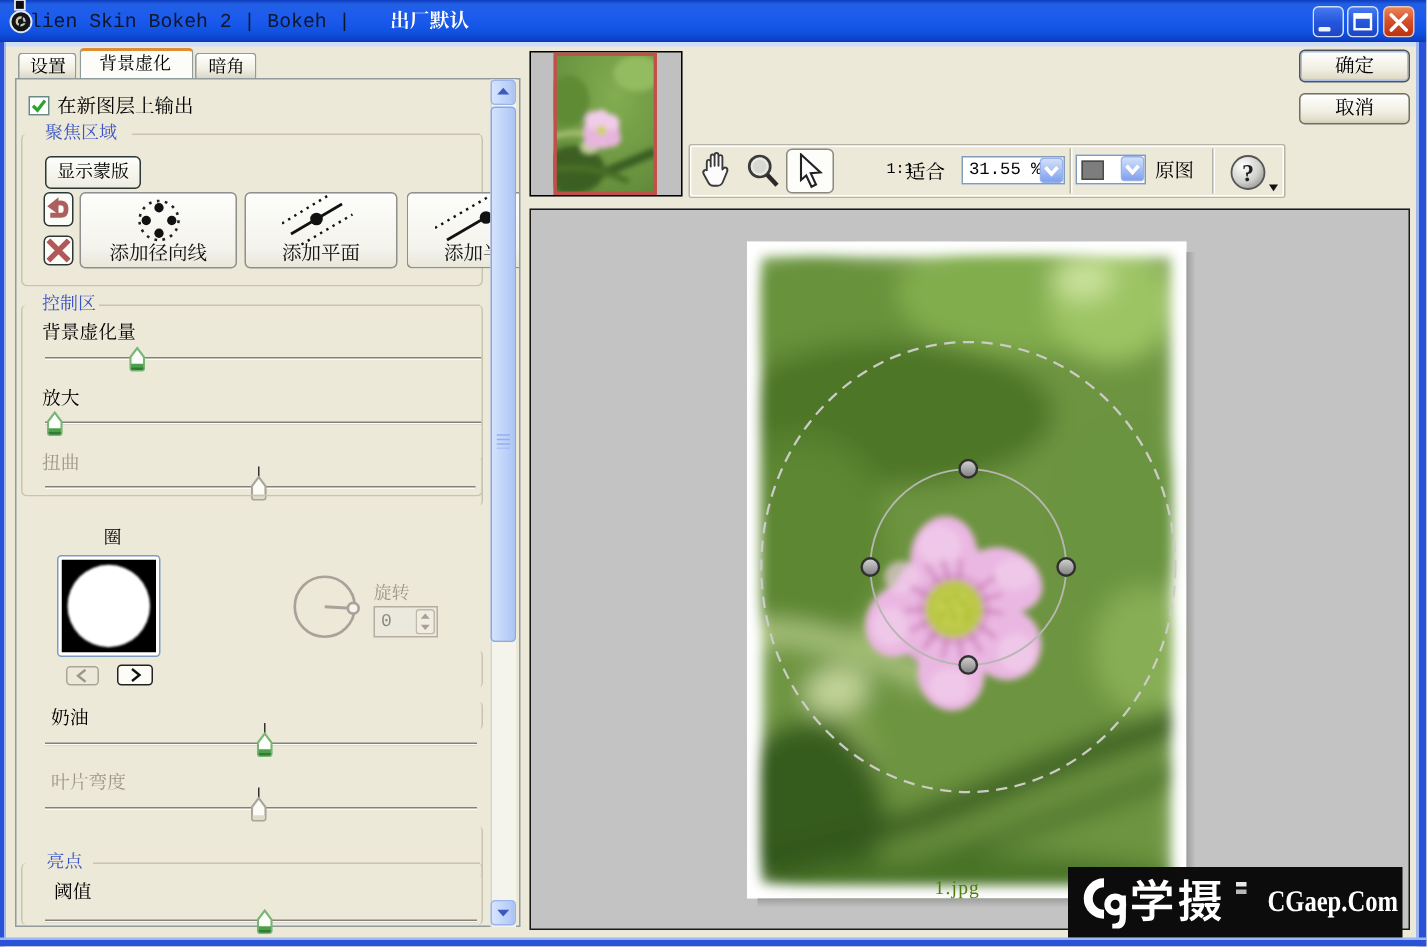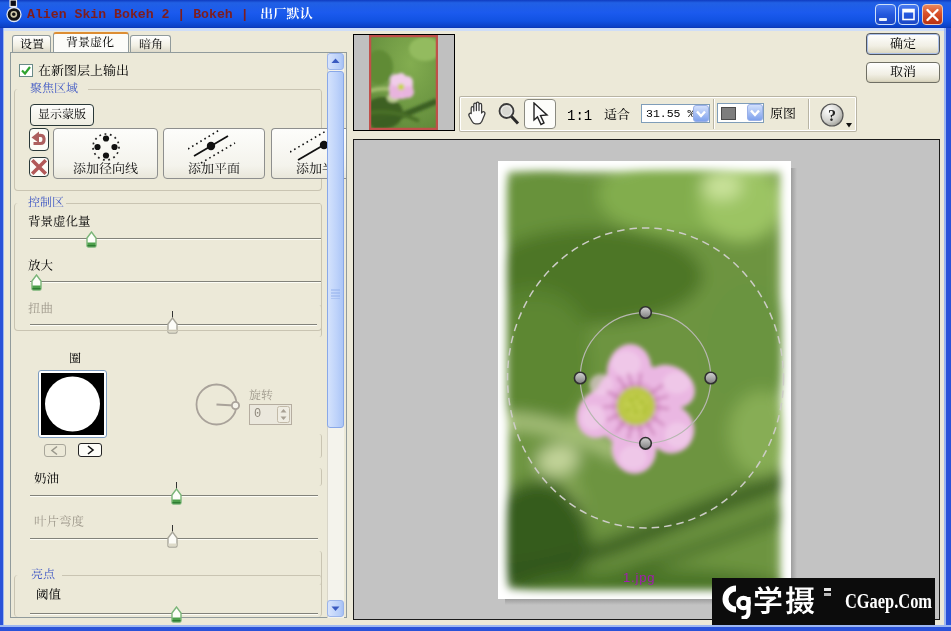--- a/index.html
+++ b/index.html
@@ -4,21 +4,21 @@
 html,body{width:951px;height:631px;overflow:hidden}
 body{font-family:"Liberation Sans",sans-serif;background:#ece9d8;position:relative}
 .abs{position:absolute}
 </style></head><body>
 <div class="abs" style="left:0;top:0;width:951px;height:28px;background:linear-gradient(180deg,#0f3bc0 0%,#2160e4 10%,#1b5aee 45%,#1152e2 75%,#0c41c6 95%,#0a36b2 100%)"></div>
 <svg class="abs" style="left:0;top:0" width="40" height="30">
     <rect x="10" y="0" width="6.5" height="6.5" fill="#0c0c14" stroke="#e8e8e8" stroke-width="1.2"></rect>
     <circle cx="14" cy="14.5" r="7" fill="#141414" stroke="#dfe6f5" stroke-width="1.3"></circle>
     <circle cx="13.8" cy="14.3" r="2.6" fill="none" stroke="#cfc8a8" stroke-width="1.6"></circle>
   </svg>
-<div class="abs" style="left:27px;top:7px;font-family:'Liberation Mono',monospace;font-weight:bold;font-size:13.2px;color:#7f1d1d">Alien Skin Bokeh 2 | Bokeh |</div>
+<div class="abs" style="left:12px;top:7px;font-family:'Liberation Mono',monospace;font-weight:normal;font-size:13.2px;color:#0f172a">Alien Skin Bokeh 2 | Bokeh |</div>
 <svg style="position:absolute;left:260px;top:7px;overflow:visible" width="53" height="16">
     <path transform="translate(0,11.3)" fill="#fff" d="M2.5 -3.7 2.8 -3.4V-0.1H2.9L2.5 0.7L0.9 -0.2Q1.1 -0.4 1.3 -0.5Q1.5 -0.7 1.6 -0.7L1.4 -0.3V-3.7ZM3.3 -4.3Q3.3 -4.2 3.2 -4.1Q3.1 -4.1 2.8 -4V-2.9Q2.8 -2.9 2.7 -2.9Q2.6 -2.9 2.3 -2.9Q2 -2.9 1.4 -2.9V-3.7V-4.5ZM3.1 -9.1 3.5 -8.9V-5.7H3.6L3.1 -4.9L1.6 -5.8Q1.7 -6 1.9 -6.1Q2.1 -6.3 2.3 -6.3L2 -5.9V-9.1ZM4 -9.7Q3.9 -9.6 3.8 -9.5Q3.7 -9.4 3.5 -9.4V-8.3Q3.4 -8.3 3.3 -8.3Q3.2 -8.3 2.9 -8.3Q2.6 -8.3 2 -8.3V-9.1V-9.9ZM7.8 -10.9Q7.8 -10.8 7.7 -10.7Q7.6 -10.6 7.3 -10.5V-0.3H5.7V-11.1ZM11.6 -9.7Q11.6 -9.6 11.5 -9.5Q11.4 -9.4 11.2 -9.4V-5.3Q11.2 -5.2 11 -5.1Q10.8 -5.1 10.5 -5Q10.2 -4.9 10 -4.9H9.7V-9.9ZM12.3 -4.3Q12.3 -4.2 12.2 -4.1Q12.1 -4 11.8 -4V0.7Q11.8 0.7 11.6 0.8Q11.5 0.9 11.2 1Q10.9 1 10.6 1H10.3V-4.5ZM11.2 -0.4V-0.1H2.1V-0.4ZM10.4 -6V-5.7H2.8V-6Z M15 -9.8V-9.9V-10.4L16.8 -9.8H16.6V-6.4Q16.6 -5.6 16.5 -4.6Q16.4 -3.6 16.2 -2.6Q15.9 -1.6 15.3 -0.6Q14.8 0.3 13.8 1L13.6 0.9Q14.3 -0.1 14.6 -1.4Q14.8 -2.6 14.9 -3.9Q15 -5.2 15 -6.4ZM15.7 -9.8H23.3L24.2 -10.9Q24.2 -10.9 24.4 -10.8Q24.6 -10.7 24.8 -10.5Q25.1 -10.3 25.4 -10Q25.7 -9.8 25.9 -9.6Q25.8 -9.4 25.5 -9.4H15.7Z M32.3 -9.1Q32.3 -9 32.2 -8.9Q32.1 -8.8 31.9 -8.8Q31.7 -8.5 31.4 -8.1Q31.2 -7.6 30.9 -7.2L30.7 -7.3Q30.8 -7.6 30.8 -8Q30.9 -8.5 31 -8.8Q31 -9.2 31 -9.5ZM30.6 -10.4V-6.5L30.5 -6.5L30.9 -6.4V-3.4Q30.8 -3.3 30.6 -3.2Q30.3 -3 29.7 -3H29.5V-6.4L29.8 -6.5L29.7 -6.5V-10.4ZM26.8 -3.3Q27.4 -3.3 28.4 -3.4Q29.5 -3.4 30.8 -3.5Q32.1 -3.6 33.5 -3.7L33.5 -3.5Q32.6 -3.2 31.1 -2.8Q29.7 -2.5 27.7 -2Q27.6 -1.8 27.4 -1.7ZM30.4 -2.3Q31 -2 31.4 -1.7Q31.7 -1.4 31.8 -1.1Q31.9 -0.8 31.9 -0.6Q31.8 -0.3 31.6 -0.2Q31.4 -0 31.2 -0Q30.9 -0.1 30.7 -0.3Q30.7 -0.8 30.6 -1.3Q30.4 -1.8 30.2 -2.2ZM31.8 -2.7Q32.4 -2.6 32.8 -2.4Q33.2 -2.2 33.3 -1.9Q33.4 -1.7 33.4 -1.5Q33.3 -1.3 33.1 -1.1Q33 -1 32.7 -1Q32.5 -1 32.2 -1.2Q32.2 -1.6 32.1 -2Q31.9 -2.4 31.7 -2.6ZM29.2 -1.9Q29.8 -1.4 30 -1Q30.3 -0.5 30.2 -0.1Q30.2 0.3 29.9 0.5Q29.7 0.7 29.4 0.7Q29.1 0.7 28.9 0.4Q29 -0.2 29 -0.8Q29.1 -1.4 29 -1.9ZM28.1 -1.8Q28.4 -0.8 28.3 -0.1Q28.3 0.6 28 1Q27.8 1.1 27.6 1.2Q27.3 1.2 27.1 1.1Q26.9 1 26.8 0.8Q26.6 0.5 26.7 0.2Q26.9 -0.1 27.2 -0.3Q27.3 -0.4 27.5 -0.6Q27.7 -0.9 27.8 -1.2Q27.9 -1.5 27.9 -1.8ZM28.7 -9.5Q29.2 -9.1 29.4 -8.7Q29.7 -8.3 29.7 -8Q29.7 -7.6 29.6 -7.4Q29.5 -7.2 29.3 -7.2Q29.1 -7.2 28.9 -7.4Q28.9 -7.9 28.8 -8.5Q28.6 -9 28.5 -9.4ZM32.2 -5.8Q32.2 -5.8 32.4 -5.6Q32.7 -5.4 33 -5.2Q33.3 -5 33.5 -4.8Q33.4 -4.5 33.1 -4.5H27.3L27.2 -4.9H31.5ZM32.5 -6.6V-6.2H27.8V-6.6ZM31.7 -10.4 32.3 -11 33.5 -10.1Q33.5 -10 33.3 -10Q33.2 -9.9 33 -9.9V-6.1Q33 -6 32.9 -5.9Q32.7 -5.9 32.5 -5.8Q32.2 -5.7 32 -5.7H31.9V-10.4ZM28.5 -5.9Q28.5 -5.8 28.3 -5.7Q28.2 -5.6 27.9 -5.6Q27.7 -5.5 27.5 -5.5H27.3V-10.4V-10.9L28.5 -10.4H32.3V-10H28.5ZM36.7 -10.9Q36.7 -10.7 36.6 -10.6Q36.5 -10.5 36.2 -10.5Q36.2 -8.7 36.2 -7.2Q36.1 -5.7 35.9 -4.5Q35.7 -3.2 35.3 -2.2Q34.8 -1.1 34 -0.3Q33.1 0.5 31.8 1.2L31.6 1Q32.6 0.2 33.2 -0.7Q33.8 -1.6 34.1 -2.7Q34.4 -3.8 34.6 -5Q34.7 -6.3 34.7 -7.8Q34.7 -9.3 34.8 -11.1ZM36.6 -10.3Q37.4 -10.1 37.8 -9.8Q38.3 -9.5 38.4 -9.2Q38.6 -8.9 38.5 -8.6Q38.5 -8.3 38.3 -8.1Q38.1 -8 37.8 -8Q37.6 -8 37.3 -8.2Q37.3 -8.6 37.1 -8.9Q37 -9.3 36.9 -9.7Q36.7 -10 36.5 -10.3ZM36.3 -6.8Q36.4 -5.6 36.7 -4.6Q36.9 -3.6 37.3 -2.8Q37.7 -2 38.3 -1.4Q38.8 -0.8 39.4 -0.4L39.4 -0.2Q38.9 -0.2 38.5 0.2Q38.1 0.5 37.9 1Q37.4 0.3 37.1 -0.4Q36.7 -1.1 36.5 -2.1Q36.3 -3 36.2 -4.1Q36.1 -5.3 36.1 -6.8ZM37.9 -7.9Q37.9 -7.9 38 -7.8Q38.2 -7.7 38.4 -7.5Q38.6 -7.3 38.8 -7.1Q39.1 -6.9 39.3 -6.7Q39.2 -6.5 38.9 -6.5H33.3L33.2 -6.9H37.1Z M48.3 -9.5Q48.4 -7.9 48.6 -6.6Q48.9 -5.3 49.4 -4.1Q49.8 -3 50.6 -2.1Q51.4 -1.2 52.5 -0.5L52.5 -0.3Q52 -0.2 51.6 0.1Q51.3 0.5 51.2 1.1Q50.3 0.3 49.7 -0.8Q49.1 -1.9 48.8 -3.3Q48.4 -4.7 48.3 -6.3Q48.1 -7.8 48.1 -9.4ZM48.4 -10.6Q48.4 -9.2 48.3 -7.9Q48.3 -6.6 48.1 -5.3Q47.8 -4 47.3 -2.9Q46.8 -1.7 45.8 -0.7Q44.8 0.3 43.3 1.2L43.1 1Q44.3 -0 45 -1.1Q45.7 -2.2 46.1 -3.4Q46.5 -4.6 46.6 -5.8Q46.8 -7.1 46.8 -8.4Q46.8 -9.8 46.8 -11.2L48.9 -11Q48.9 -10.8 48.8 -10.7Q48.7 -10.6 48.4 -10.6ZM41.3 -1Q41.7 -1.2 42.2 -1.5Q42.8 -1.9 43.5 -2.4Q44.2 -2.9 44.9 -3.4L45 -3.2Q44.8 -2.9 44.4 -2.3Q44 -1.7 43.4 -1Q42.9 -0.4 42.3 0.4ZM42.9 -7.2 43.2 -7V-1.2L41.9 -0.6L42.6 -1.2Q42.7 -0.7 42.7 -0.3Q42.6 0 42.5 0.3Q42.3 0.5 42.1 0.6L41 -1.1Q41.5 -1.3 41.6 -1.5Q41.7 -1.6 41.7 -1.8V-7.2ZM41.7 -7.6 42.4 -8.3 43.8 -7.2Q43.7 -7.2 43.6 -7.1Q43.4 -7 43.1 -7L43.2 -7.1V-6.6H41.7V-7.6ZM41.1 -11.1Q42.1 -11 42.6 -10.7Q43.2 -10.4 43.5 -10Q43.8 -9.7 43.8 -9.3Q43.8 -9 43.7 -8.7Q43.5 -8.5 43.2 -8.4Q42.9 -8.4 42.5 -8.6Q42.4 -9 42.1 -9.5Q41.9 -9.9 41.6 -10.3Q41.2 -10.7 41 -11ZM42.8 -7.6V-7.2H40.1L40 -7.6Z"></path>
   </svg>
 <svg class="abs" style="left:875px;top:4px" width="70" height="21">
     <defs>
       <linearGradient id="wb" x1="0" y1="0" x2="0" y2="1">
         <stop offset="0" stop-color="#4a7cf2"></stop>
         <stop offset="0.5" stop-color="#2457dd"></stop>
         <stop offset="1" stop-color="#1c46c4"></stop>
       </linearGradient>
@@ -271,21 +271,21 @@
   </svg>
 <svg class="abs" style="left:497px;top:102px" width="23" height="24">
     <circle cx="9.5" cy="9" r="7" fill="#e8e8e4" stroke="#3a3a3a" stroke-width="1.8"></circle>
     <circle cx="9.5" cy="9" r="4.5" fill="#d8d8d2"></circle>
     <line x1="14.5" y1="14.5" x2="21" y2="21.5" stroke="#2a2a2a" stroke-width="3"></line>
   </svg>
 <div class="abs" style="left:524px;top:99px;width:32px;height:30px;border:1px solid #8a8a80;border-radius:4px;background:#fdfdfa"></div>
 <svg class="abs" style="left:531px;top:102px" width="20" height="24">
     <path d="M3 1 L16 13 L9.5 13.5 L13 21 L10 22.5 L6.5 15 L3 18 Z" fill="#fff" stroke="#222" stroke-width="1.4" stroke-linejoin="miter"></path>
   </svg>
-<div class="abs" style="left:567px;top:108px;font-family:'Liberation Mono',monospace;font-size:14px;color:#000">1:1</div>
+<div class="abs" style="left:591px;top:108px;font-family:'Liberation Mono',monospace;font-size:10px;color:#000">1:1</div>
 <svg style="position:absolute;left:604px;top:108px;overflow:visible" width="26" height="16">
     <path transform="translate(0,11.1)" fill="#000" d="M6.1 -1.1Q6.1 -1.1 6 -1Q5.9 -0.9 5.8 -0.9Q5.6 -0.8 5.4 -0.8H5.3V-5V-5.4L6.2 -5H10.8V-4.6H6.1ZM8.6 -4.8Q8.6 -4.8 8.4 -4.8Q8.2 -4.8 7.9 -4.8H7.8V-9.7L8.6 -9.8ZM10.2 -5 10.7 -5.5 11.7 -4.7Q11.7 -4.6 11.5 -4.6Q11.4 -4.5 11.2 -4.5V-1.2Q11.2 -1.1 11.1 -1.1Q10.9 -1 10.8 -1Q10.6 -0.9 10.5 -0.9H10.3V-5ZM11.7 -9.9Q11.6 -9.9 11.4 -9.9Q11.3 -9.9 11 -10Q10.2 -9.8 9.2 -9.6Q8.1 -9.4 7 -9.3Q5.8 -9.1 4.7 -9.1L4.6 -9.3Q5.4 -9.4 6.3 -9.6Q7.1 -9.8 8 -10Q8.8 -10.2 9.5 -10.4Q10.2 -10.7 10.7 -10.9ZM11.4 -8.2Q11.4 -8.2 11.6 -8.1Q11.7 -8 11.9 -7.9Q12 -7.7 12.2 -7.6Q12.4 -7.4 12.6 -7.2Q12.6 -7 12.3 -7H4.2L4.1 -7.4H10.8ZM10.8 -2V-1.6H5.7V-2ZM2.9 -2Q3 -2 3.1 -1.9Q3.2 -1.9 3.3 -1.8Q3.9 -1.2 4.6 -0.8Q5.3 -0.5 6.2 -0.4Q7.1 -0.3 8.3 -0.3Q9.4 -0.3 10.4 -0.3Q11.3 -0.3 12.4 -0.3V-0.2Q12.2 -0.1 12 0.1Q11.8 0.3 11.8 0.6Q11.2 0.6 10.6 0.6Q10 0.6 9.4 0.6Q8.7 0.6 8 0.6Q6.8 0.6 6 0.4Q5.1 0.2 4.4 -0.2Q3.8 -0.7 3.1 -1.4Q3 -1.6 2.9 -1.6Q2.8 -1.5 2.7 -1.4Q2.6 -1.2 2.4 -0.9Q2.1 -0.5 1.8 -0.2Q1.6 0.2 1.4 0.5Q1.4 0.6 1.4 0.7Q1.4 0.8 1.3 0.8L0.5 -0.2Q0.8 -0.4 1.2 -0.7Q1.5 -1 1.9 -1.3Q2.2 -1.6 2.5 -1.8Q2.8 -2 2.9 -2ZM1.3 -10.7Q2.1 -10.3 2.6 -9.9Q3 -9.5 3.3 -9.1Q3.5 -8.8 3.5 -8.5Q3.6 -8.2 3.5 -8Q3.4 -7.8 3.2 -7.8Q3 -7.7 2.8 -7.9Q2.7 -8.3 2.4 -8.8Q2.1 -9.3 1.8 -9.8Q1.5 -10.2 1.2 -10.6ZM3.2 -1.9 2.4 -1.4V-6.1H0.6L0.5 -6.5H2.2L2.7 -7.2L3.8 -6.3Q3.7 -6.2 3.6 -6.1Q3.4 -6.1 3.2 -6Z M15.8 -3.8V-4.2L16.7 -3.8H22.9V-3.4H16.7V0.7Q16.7 0.8 16.6 0.8Q16.4 0.9 16.3 0.9Q16.1 1 15.9 1H15.8ZM22.3 -3.8H22.2L22.7 -4.3L23.8 -3.5Q23.7 -3.4 23.6 -3.4Q23.4 -3.3 23.2 -3.3V0.6Q23.2 0.7 23.1 0.7Q23 0.8 22.8 0.8Q22.6 0.9 22.5 0.9H22.3ZM16.1 -0.3H22.9V0H16.1ZM16.4 -6.2H20.9L21.5 -7Q21.5 -7 21.7 -6.9Q21.8 -6.8 21.9 -6.7Q22.1 -6.5 22.3 -6.4Q22.5 -6.2 22.7 -6.1Q22.6 -5.8 22.3 -5.8H16.5ZM19.7 -10.2Q19.3 -9.5 18.6 -8.8Q17.9 -8 17.1 -7.4Q16.3 -6.7 15.4 -6.1Q14.5 -5.5 13.5 -5.1L13.4 -5.3Q14.3 -5.7 15.1 -6.4Q16 -7.1 16.8 -7.9Q17.6 -8.7 18.1 -9.5Q18.7 -10.3 19 -11L20.5 -10.6Q20.5 -10.5 20.4 -10.4Q20.2 -10.4 20 -10.4Q20.4 -9.8 21 -9.2Q21.6 -8.6 22.4 -8.1Q23.1 -7.6 23.9 -7.2Q24.7 -6.8 25.6 -6.4L25.6 -6.2Q25.4 -6.2 25.2 -6.1Q25 -6 24.9 -5.9Q24.8 -5.7 24.8 -5.6Q23.7 -6.1 22.7 -6.8Q21.8 -7.5 21 -8.4Q20.2 -9.3 19.7 -10.2Z"></path>
   </svg>
 <div class="abs" style="left:641px;top:104px;width:69px;height:19px;background:#fff;border:1px solid #7f9db9"></div>
 <div class="abs" style="left:646px;top:107px;font-family:'Liberation Mono',monospace;font-size:11.5px;color:#000">31.55 %</div>
 <svg class="abs" style="left:693px;top:105px" width="16" height="17">
     <rect x="0.5" y="0.5" width="15" height="16" rx="2.5" fill="url(#cb1)" stroke="#9ab0e8"></rect>
     <defs>
       <linearGradient id="cb1" x1="0" y1="0" x2="0" y2="1">
         <stop offset="0" stop-color="#d5e2fc"></stop>
@@ -431,21 +431,21 @@
     </defs>
     <ellipse cx="292.5" cy="239" rx="138" ry="150" fill="none" stroke="#ccccc6" stroke-width="1.5" stroke-dasharray="7.5 5"></ellipse>
     <circle cx="292.5" cy="239" r="65.3" fill="none" stroke="#b7b7b1" stroke-width="1.2"></circle>
     <g stroke="#303030" stroke-width="1.6" fill="url(#hgrad)">
       <circle cx="292.5" cy="173.5" r="5.8"></circle>
       <circle cx="292.5" cy="304.3" r="5.8"></circle>
       <circle cx="227.2" cy="239" r="5.8"></circle>
       <circle cx="357.8" cy="239" r="5.8"></circle>
     </g>
   </svg>
-<div class="abs" style="left:623px;top:570px;font-family:Liberation Sans, sans-serif;font-size:13px;letter-spacing:0.8px;color:#a21caf">1.jpg</div>
+<div class="abs" style="left:623px;top:584px;font-family:Liberation Serif, serif;font-size:13px;letter-spacing:0.8px;color:#4d7c0f">1.jpg</div>
 <div class="abs" style="left:712px;top:578px;width:223px;height:47px;background:#0c0c0c"></div>
 <svg class="abs" style="left:720px;top:585px" width="32" height="34" viewBox="0 0 32 34">
     <path d="M16 3.5 A 10 10 0 1 0 16 24.5" fill="none" stroke="#fff" stroke-width="6"></path>
     <circle cx="23.5" cy="18" r="5.2" fill="none" stroke="#fff" stroke-width="4.2"></circle>
     <path d="M28.5 12 L28.5 27 Q28.5 33 21.5 33" fill="none" stroke="#fff" stroke-width="4.2"></path>
   </svg>
 <svg style="position:absolute;left:753px;top:586px;overflow:visible" width="64" height="38">
     <path transform="translate(0,25.6)" fill="#fff" d="M7 -15.2H21.1V-12.4H7ZM1.7 -8.4H28.4V-5.5H1.7ZM13.3 -10.4H16.6V-1.1Q16.6 0.2 16.2 0.9Q15.8 1.6 14.8 2Q13.8 2.3 12.4 2.4Q11 2.5 9 2.5Q8.9 1.8 8.5 0.9Q8.1 0 7.7 -0.6Q8.7 -0.6 9.7 -0.6Q10.7 -0.5 11.5 -0.5Q12.2 -0.6 12.5 -0.6Q13 -0.6 13.1 -0.7Q13.3 -0.8 13.3 -1.1ZM20 -15.2H20.9L21.5 -15.4L23.6 -13.7Q22.5 -12.7 21.1 -11.8Q19.7 -10.8 18.1 -9.9Q16.6 -9.1 15 -8.5Q14.7 -8.9 14.2 -9.5Q13.7 -10 13.3 -10.4Q14.6 -10.9 15.9 -11.6Q17.2 -12.3 18.3 -13.1Q19.4 -13.9 20 -14.6ZM2.1 -20.6H28.1V-14.1H24.9V-17.7H5.1V-14.1H2.1ZM22.8 -25.2 26.2 -24.2Q25.2 -22.8 24.1 -21.3Q23 -19.9 22.2 -18.9L19.6 -19.9Q20.2 -20.6 20.8 -21.6Q21.4 -22.5 21.9 -23.4Q22.5 -24.4 22.8 -25.2ZM4.6 -23.9 7.3 -25.1Q8.1 -24.2 8.9 -23.1Q9.7 -22 10.1 -21.1L7.2 -19.8Q6.9 -20.6 6.1 -21.8Q5.3 -22.9 4.6 -23.9ZM12.4 -24.6 15.2 -25.7Q16 -24.7 16.7 -23.4Q17.3 -22.2 17.6 -21.2L14.6 -20.1Q14.4 -21 13.7 -22.3Q13.1 -23.6 12.4 -24.6Z M32.8 -10.3Q34.4 -10.8 36.6 -11.6Q38.9 -12.4 41.2 -13.2L41.7 -10.8Q39.7 -9.9 37.6 -8.9Q35.5 -8 33.7 -7.2ZM33.2 -19.9H41.7V-17H33.2ZM36.3 -25.4H39.3V-0.9Q39.3 0.2 39 0.9Q38.8 1.6 38.1 2Q37.5 2.3 36.6 2.4Q35.6 2.6 34.2 2.6Q34.2 2 33.9 1.1Q33.7 0.2 33.4 -0.4Q34.2 -0.4 34.9 -0.4Q35.6 -0.4 35.8 -0.4Q36.1 -0.4 36.2 -0.5Q36.3 -0.6 36.3 -0.9ZM41.8 -24.2H60.5V-21.9H41.8ZM45.6 -20.3H55.7V-18.4H45.6ZM45.6 -16.9H55.7V-15H45.6ZM41.3 -9.5H48.5V-7H41.3ZM55.2 -23.2H58V-10.2H55.2ZM47.6 -9.5H48.1L48.6 -9.6L50.3 -9Q49.6 -6.2 48.2 -3.9Q46.9 -1.7 45.1 -0Q43.4 1.6 41.3 2.6Q41.1 2.2 40.6 1.5Q40.1 0.8 39.7 0.4Q41.5 -0.4 43.1 -1.8Q44.7 -3.2 45.9 -5.1Q47.1 -6.9 47.6 -9.1ZM42.1 -13.2Q44.4 -13.2 47.5 -13.3Q50.6 -13.5 54 -13.6Q57.4 -13.7 60.8 -13.9L60.7 -11.6Q57.5 -11.5 54.1 -11.3Q50.8 -11.1 47.8 -11Q44.8 -10.8 42.5 -10.7ZM41 -4.7 42.7 -6.3Q43.9 -5.6 45.2 -4.7Q46.6 -3.8 47.8 -2.9Q49.1 -2 49.8 -1.3L48 0.6Q47.3 -0.1 46.1 -1Q44.9 -2 43.6 -2.9Q42.2 -3.9 41 -4.7ZM43.9 -23.2H46.7V-12.8L43.9 -12.5ZM50.3 -9.6H58.7V-7H50.3ZM57.9 -9.6H58.4L58.9 -9.7L60.5 -9.1Q59.7 -6 58.1 -3.7Q56.6 -1.4 54.5 0.1Q52.4 1.7 50 2.7Q49.8 2.2 49.3 1.5Q48.9 0.8 48.5 0.4Q50.7 -0.3 52.6 -1.7Q54.5 -3 55.9 -4.9Q57.3 -6.8 57.9 -9.2ZM53.1 -7.8Q54.1 -4.9 56.2 -2.8Q58.2 -0.7 61.3 0.2Q60.9 0.6 60.3 1.4Q59.8 2.1 59.4 2.7Q56.2 1.4 54.1 -1.2Q52 -3.7 50.9 -7.3Z"></path>
   </svg>
 <div class="abs" style="left:824px;top:588px;width:7px;height:3px;background:#e8e8e8"></div>

